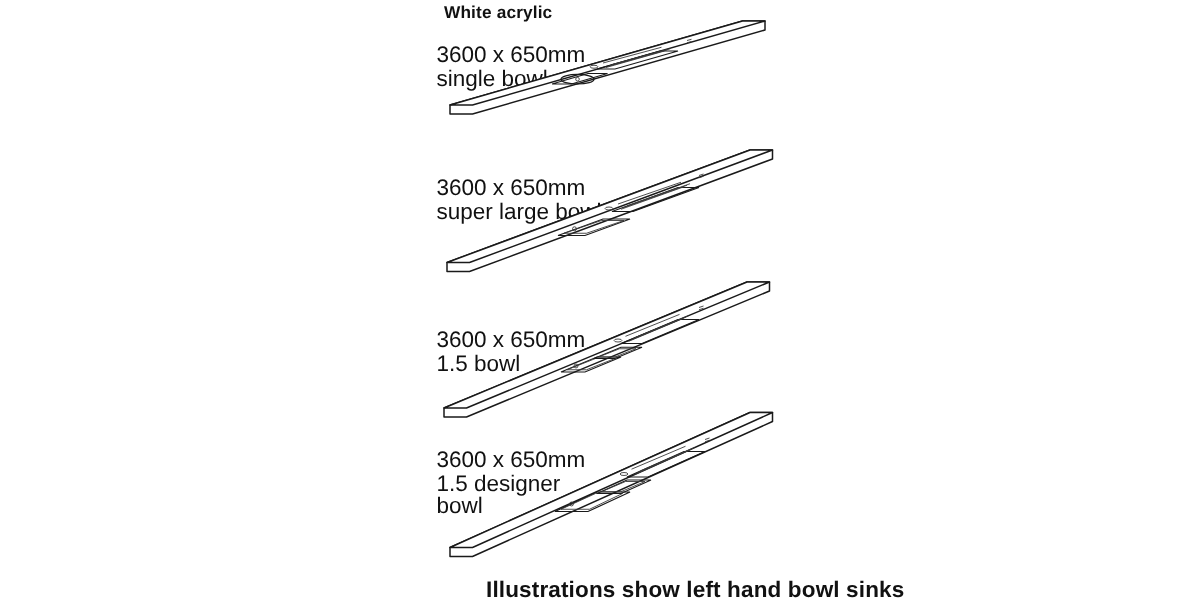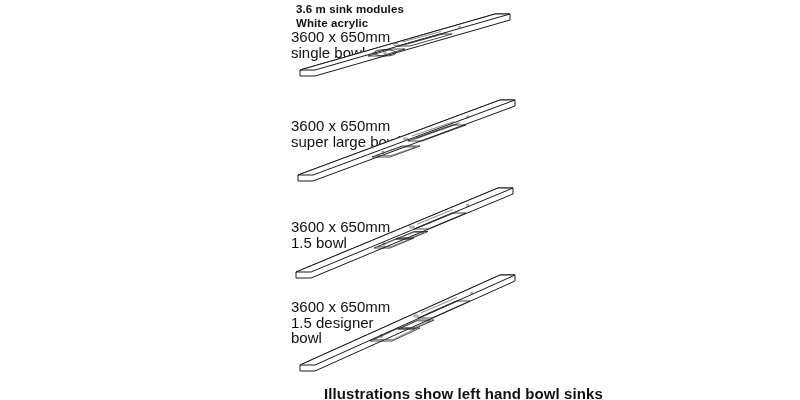--- a/index.html
+++ b/index.html
@@ -78,21 +78,20 @@
     stroke: #3a3a3a;
     stroke-width: 0.6;
   }
 </style>
 </head>
 <body>
 
 <div id="page">
 
   <div class="title-block">
-    <div>3.6 m sink modules</div>
     <div>White acrylic</div>
   </div>
 
   <div class="caption cap1">3600 x 650mm
 single bowl</div>
   <div class="caption cap2">3600 x 650mm
 super large bowl</div>
   <div class="caption cap3">3600 x 650mm
 1.5 bowl</div>
   <div class="caption cap4">3600 x 650mm

